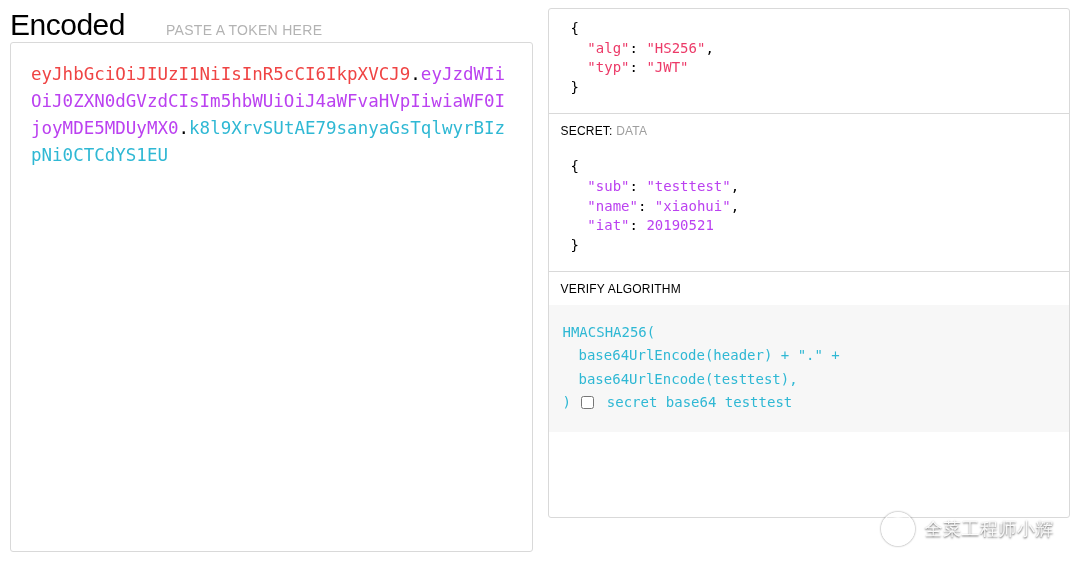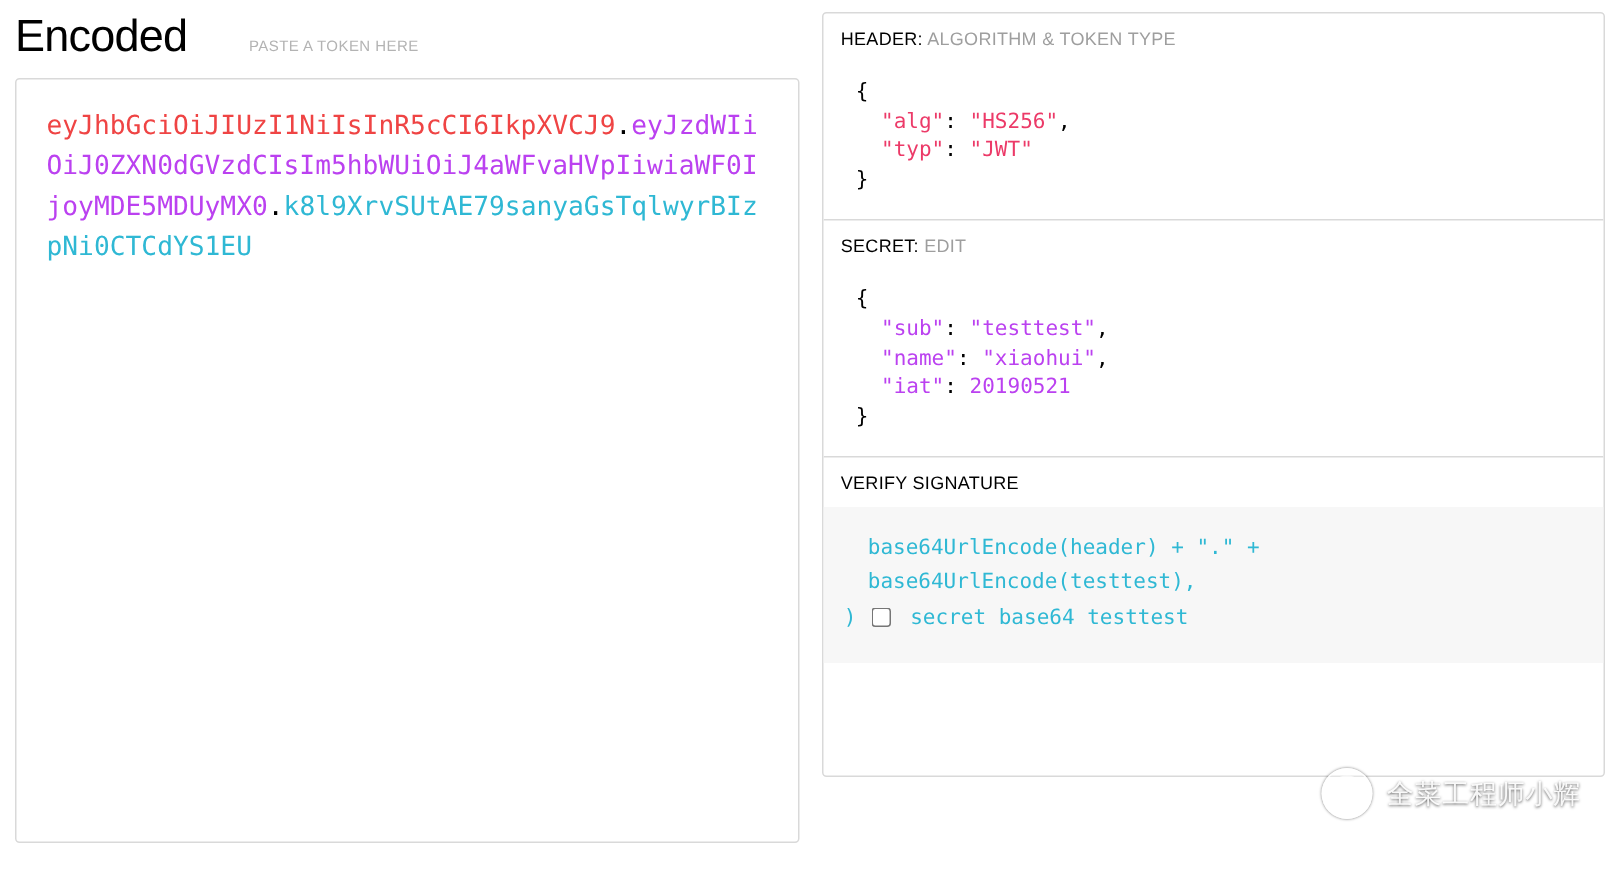--- a/index.html
+++ b/index.html
@@ -7,23 +7,23 @@
     font-family: -apple-system, "Helvetica Neue", Arial, sans-serif;
     background: #fff;
     width: 1080px;
     height: 580px;
     padding: 8px 10px 10px 10px;
     overflow: hidden;
     position: relative;
   }
   .columns { display: flex; gap: 15px; }
   .col { flex: 1; min-width: 0; }
-  .heading { display: flex; align-items: baseline; gap: 8px; margin-bottom: 10px; }
+  .heading { display: flex; align-items: baseline; gap: 8px; }
   .heading h1 { font-size: 30px; font-weight: 400; color: #000; letter-spacing: -0.5px; }
-  .heading .sub { font-size: 10px; color: #b3b3b3; letter-spacing: 0.3px; padding-left: 33px; }
+  .heading .sub { font-size: 14px; color: #b3b3b3; letter-spacing: 0.3px; padding-left: 33px; }
   .panel {
     border: 1px solid #d9d9d9;
     border-radius: 3px;
     background: #fff;
     height: 510px;
     overflow: hidden;
   }
   .encoded-box {
     padding: 18px 20px;
     height: 100%;
@@ -125,47 +125,44 @@
       <div class="token" contenteditable="true" spellcheck="false" style="">
         <span class="tok-head">eyJhbGciOiJIUzI1NiIsInR5cCI6IkpXVCJ9</span><span class="tok-dot">.</span><span class="tok-pay">eyJzdWIiOiJ0ZXN0dGVzdCIsIm5hbWUiOiJ4aWFvaHVpIiwiaWF0IjoyMDE5MDUyMX0</span><span class="tok-dot">.</span><span class="tok-sig">k8l9XrvSUtAE79sanyaGsTqlwyrBIzpNi0CTCdYS1EU</span>
       </div>
     </div>
   </div>
 
   <div class="col">
     <div class="panel">
 
       <div class="section">
-        <div class="sec-title">
-          <span>HEADER:</span>
-          <span class="grey">ALGORITHM &amp; TOKEN TYPE</span>
-        </div>
         <div class="code-area" contenteditable="true" spellcheck="false" style=""><span class="c-brace">{</span>
   <span class="c-hkey">"alg"</span><span class="c-brace">: </span><span class="c-hval">"HS256"</span><span class="c-brace">,</span>
   <span class="c-hkey">"typ"</span><span class="c-brace">: </span><span class="c-hval">"JWT"</span>
 <span class="c-brace">}</span></div>
       </div>
 
       <div class="section">
         <div class="sec-title">
           <span>SECRET:</span>
-          <span class="grey">EDIT</span>
+          <span class="grey">DATA</span>
         </div>
         <div class="code-area" contenteditable="true" spellcheck="false" style=""><span class="c-brace">{</span>
   <span class="c-pkey">"sub"</span><span class="c-brace">: </span><span class="c-pval">"testtest"</span><span class="c-brace">,</span>
   <span class="c-pkey">"name"</span><span class="c-brace">: </span><span class="c-pval">"xiaohui"</span><span class="c-brace">,</span>
   <span class="c-pkey">"iat"</span><span class="c-brace">: </span><span class="c-pnum">20190521</span>
 <span class="c-brace">}</span></div>
       </div>
 
       <div class="section">
         <div class="sec-title">
-          <span>VERIFY SIGNATURE</span>
+          <span>VERIFY ALGORITHM</span>
         </div>
         <div class="verify-body">
+          <div>HMACSHA256(</div>
           <div style="padding-left:16px">base64UrlEncode(header) + "." +</div>
           <div style="padding-left:16px">base64UrlEncode(testtest),</div>
           <div>
             <span>)</span>
             <input type="checkbox" class="chk" style="">
             <span>secret base64 testtest</span>
           </div>
         </div>
       </div>
 

